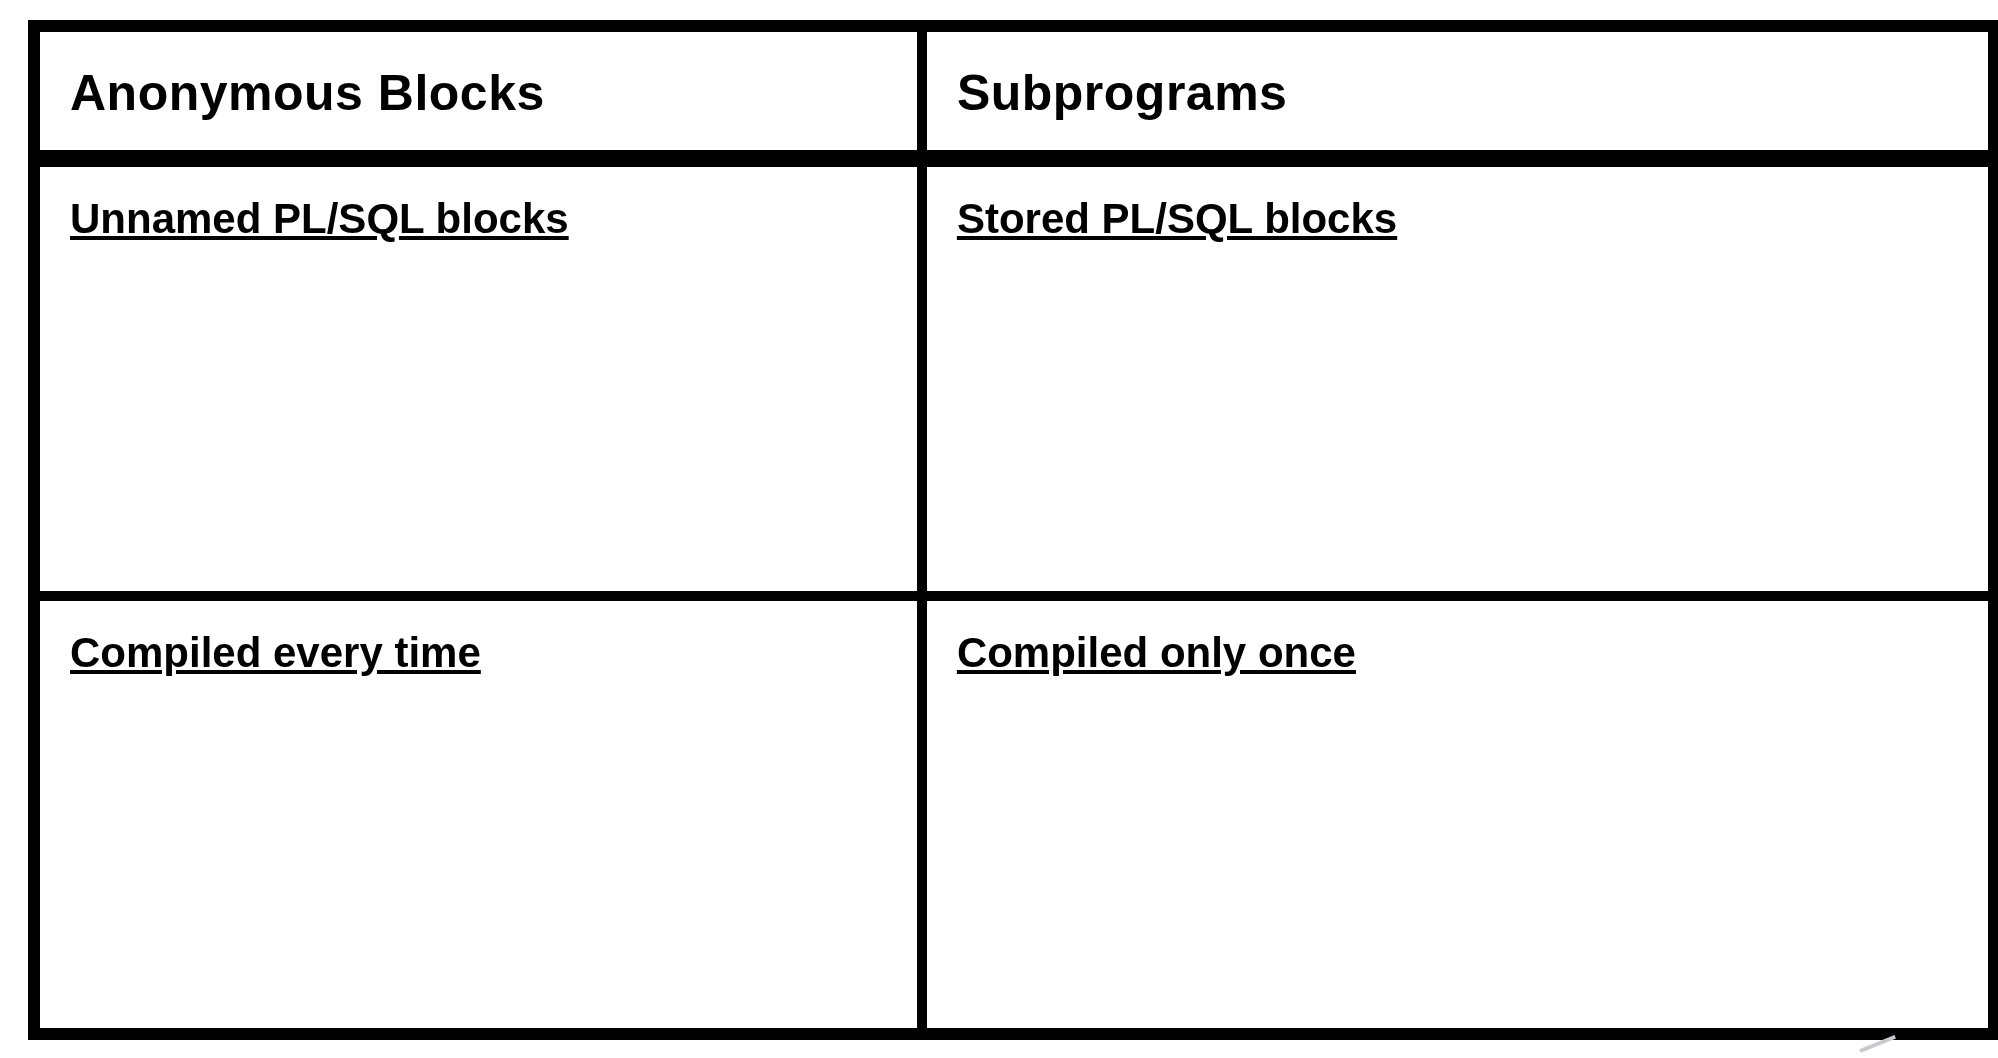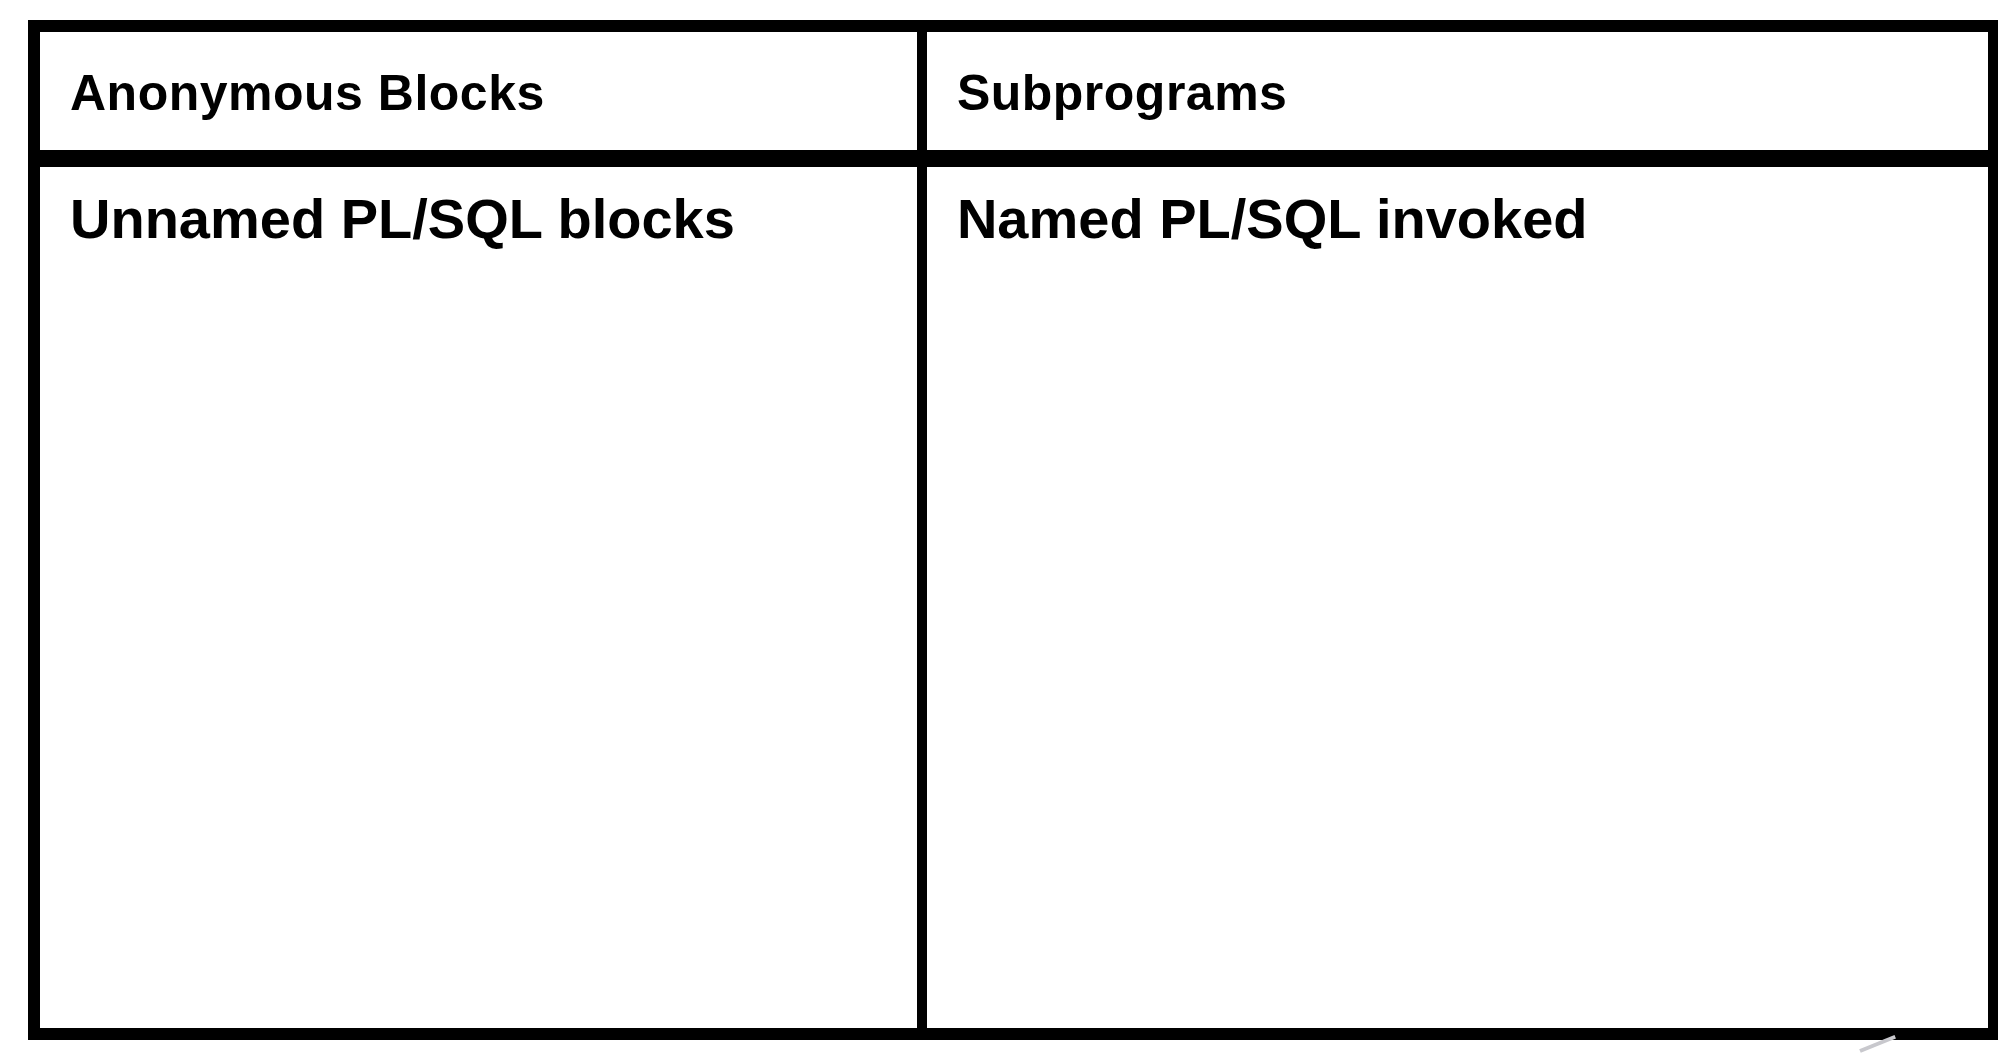--- a/index.html
+++ b/index.html
@@ -43,23 +43,24 @@
     overflow: hidden;
   }
   table.cmp thead th {
     font-size: 50px;
     line-height: 58px;
     border-bottom: 17px solid #000000;
     padding: 32px 20px 0 30px;
     letter-spacing: 0.5px;
   }
   table.cmp tbody td {
-    font-size: 56px;
+    font-size: 42px;
     line-height: 64px;
     padding: 20px 20px 0 30px;
+    text-decoration: underline;
   }
   tr.r-head { height: 132px; }
   tr.r1 { height: 121px; }
   tr.r2 { height: 121px; }
   tr.r3 { height: 121px; }
   tr.r4 { height: 163px; }
   tr.r5 { height: 156px; }
   tr.r6 { height: 103px; }
   .stray-mark {
     position: absolute;
@@ -84,20 +85,24 @@
     </colgroup>
     <thead>
       <tr class="r-head">
         <th>Anonymous Blocks</th>
         <th>Subprograms</th>
       </tr>
     </thead>
     <tbody>
       <tr class="r1">
         <td>Unnamed PL/SQL blocks</td>
-        <td>Named PL/SQL invoked</td>
+        <td>Stored PL/SQL blocks</td>
+      </tr>
+      <tr class="r2">
+        <td>Compiled every time</td>
+        <td>Compiled only once</td>
       </tr>
     </tbody>
   </table>
 
   <div class="stray-mark"></div>
 
 </div>
 
 </body></html>

